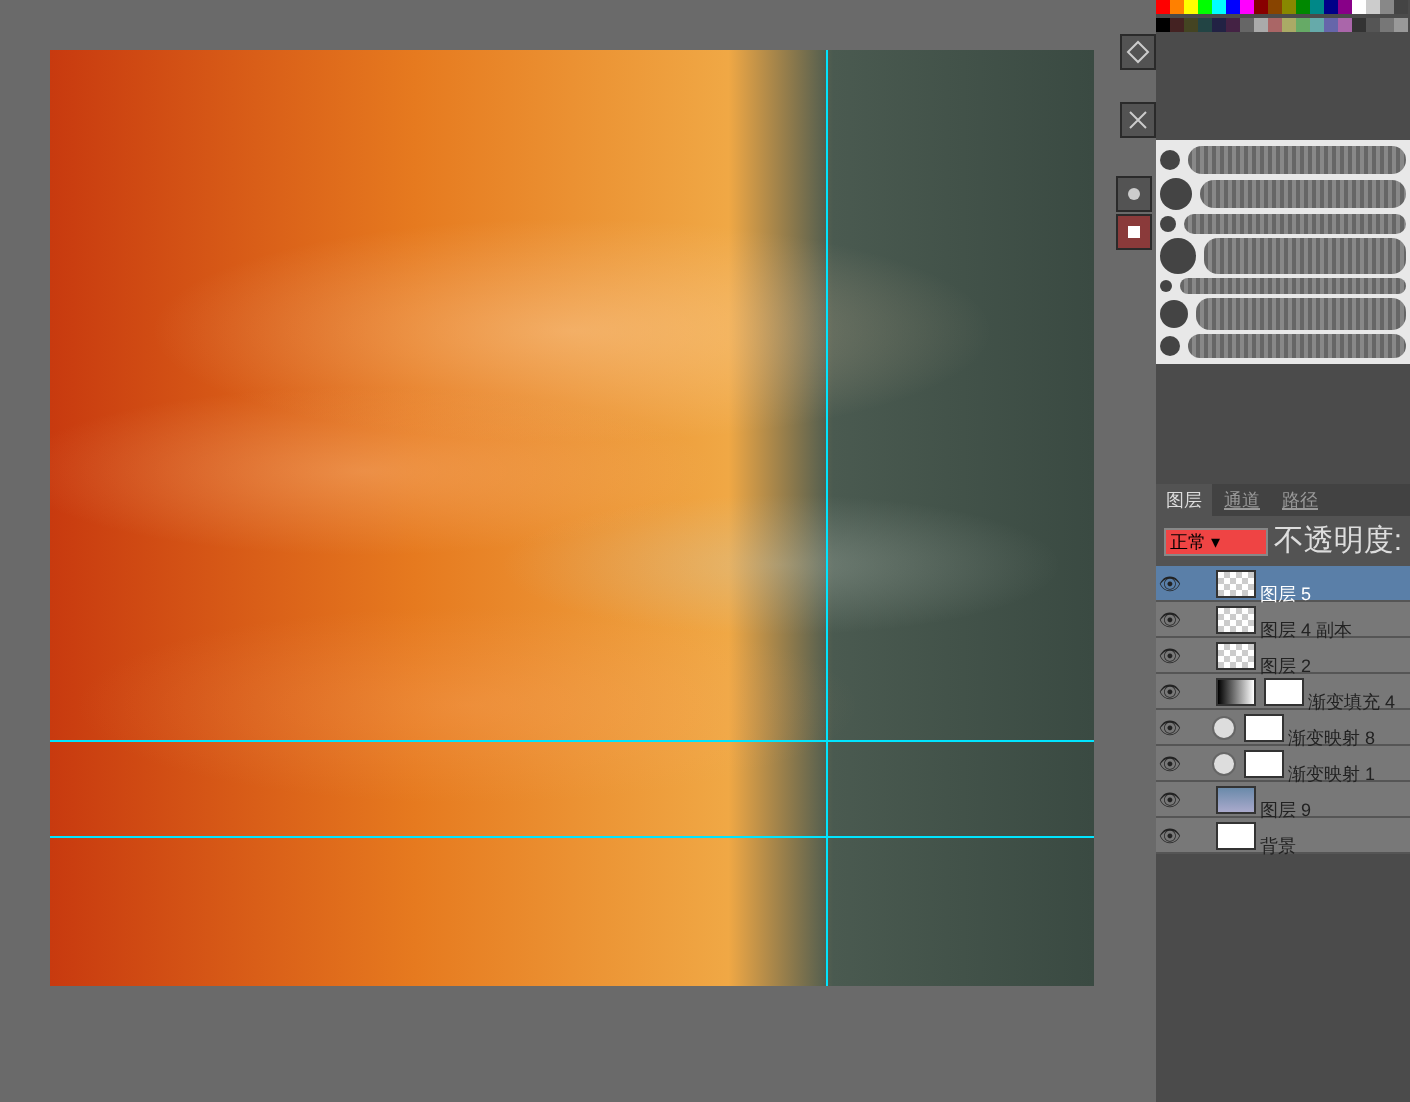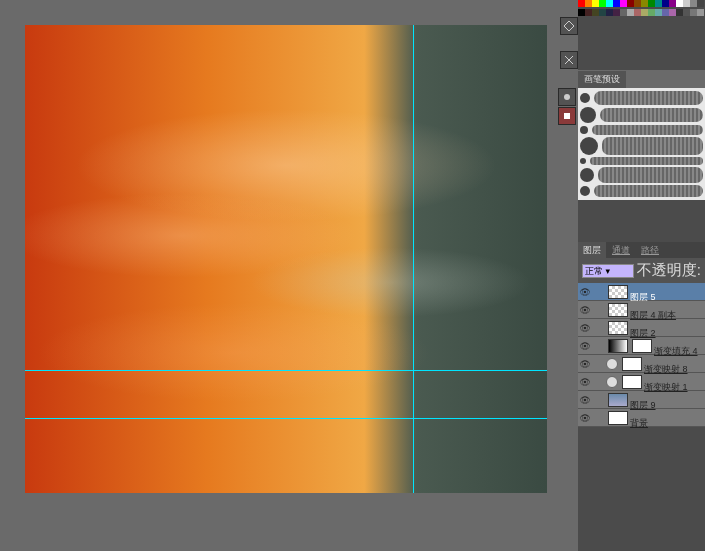--- a/index.html
+++ b/index.html
@@ -27,36 +27,36 @@
 .brush-opts input { width: 30px; height: 12px; background: #eee; border: 1px solid #999; font-size: 9px; }
 .brush-list { background: #e8e8e8; padding: 2px; }
 .brush-row { display: flex; align-items: center; gap: 4px; padding: 1px 0; }
 .brush-tip { width: 16px; height: 16px; border-radius: 50%; background: #444; flex-shrink: 0; }
 .brush-stroke { flex: 1; height: 14px; background: repeating-linear-gradient(90deg, #666 0 2px, #888 2px 4px); border-radius: 7px; }
 .layers-panel { position: absolute; left: 0; top: 242px; width: 127px; background: #535353; }
 .layers-tabs { height: 16px; background: #424242; display: flex; }
 .ltab { padding: 2px 5px; font-size: 9px; background: #535353; margin-right: 1px; }
 .ltab.inactive { background: #424242; color: #999; text-decoration: underline; }
 .blend-row { display: flex; align-items: center; padding: 3px 4px; gap: 3px; background: #535353; }
-.blend-select { flex: 1; height: 14px; background: #c4b5fd; border: 1px solid #888; font-size: 9px; padding: 0 2px; color: #000; }
+.blend-select { flex: 1; height: 14px; background: #ef4444; border: 1px solid #888; font-size: 9px; padding: 0 2px; color: #000; }
 .opa-lbl { font-size: 15px; }
 .lock-row { display: flex; align-items: center; padding: 2px 4px; gap: 3px; font-size: 9px; background: #535353; }
 .lock-icon { width: 12px; height: 12px; display: inline-flex; align-items: center; justify-content: center; font-size: 9px; }
 .layer-list { background: #6a6a6a; }
 .layer-row { display: flex; align-items: center; height: 18px; border-bottom: 1px solid #555; background: #787878; padding-right: 2px; }
 .layer-row.selected { background: #5a7fa8; }
 .vis-eye { width: 14px; height: 18px; display: flex; align-items: center; justify-content: center; font-size: 9px; color: #222; cursor: pointer; }
 .fx-slot { width: 14px; height: 18px; display: flex; align-items: center; justify-content: center; font-size: 8px; color: #222; }
 .thumb { width: 20px; height: 14px; background: #fff; border: 1px solid #333; margin: 0 2px; flex-shrink: 0; }
 .thumb.checker { background: repeating-conic-gradient(#ccc 0 25%, #fff 0 50%) 0 0/6px 6px; }
 .thumb.grad { background: linear-gradient(90deg,#000,#fff); }
 .thumb.sky { background: linear-gradient(#6a8aaa,#aac); }
 .thumb.mask { background: #fff; border: 1px solid #333; }
 .layer-name { font-size: 9px; color: #fff; white-space: nowrap; overflow: hidden; flex: 1; margin-top: 12px; }
-.layer-row:not(.selected) .layer-name { color: #222; text-decoration: underline; }
+.layer-row:not(.selected) .layer-name { color: #222; }
 .adjdot { width: 12px; height: 12px; border-radius: 50%; background: #ddd; border: 1px solid #666; margin-right: 2px; flex-shrink: 0; }
 .opt-col { position: absolute; left: -20px; top: 88px; width: 18px; }
 .opt-btn { width: 18px; height: 18px; background: #535353; border: 1px solid #2a2a2a; margin-bottom: 1px; display: flex; align-items: center; justify-content: center; }
 .opt-btn.active { background: #8a3a3a; }
 </style>
 </head>
 <body>
 
 <div class="canvas-area">
   <div class="canvas">
@@ -128,23 +128,20 @@
         </svg>
       </div>
     <div class="opt-btn active">
         <svg width="10" height="10">
           <rect x="2" y="2" width="6" height="6" fill="#fff"></rect>
         </svg>
       </div>
   </div>
 
   <div class="brush-panel">
-    <div class="panel-tab">
-      <span class="tab-lbl">画笔预设</span>
-    </div>
     <div class="brush-list">
       <div class="brush-row">
           <div class="brush-tip" style="width:10px;height:10px"></div>
           <div class="brush-stroke"></div>
         </div>
       <div class="brush-row">
           <div class="brush-tip" style="width:16px;height:16px"></div>
           <div class="brush-stroke"></div>
         </div>
       <div class="brush-row">

